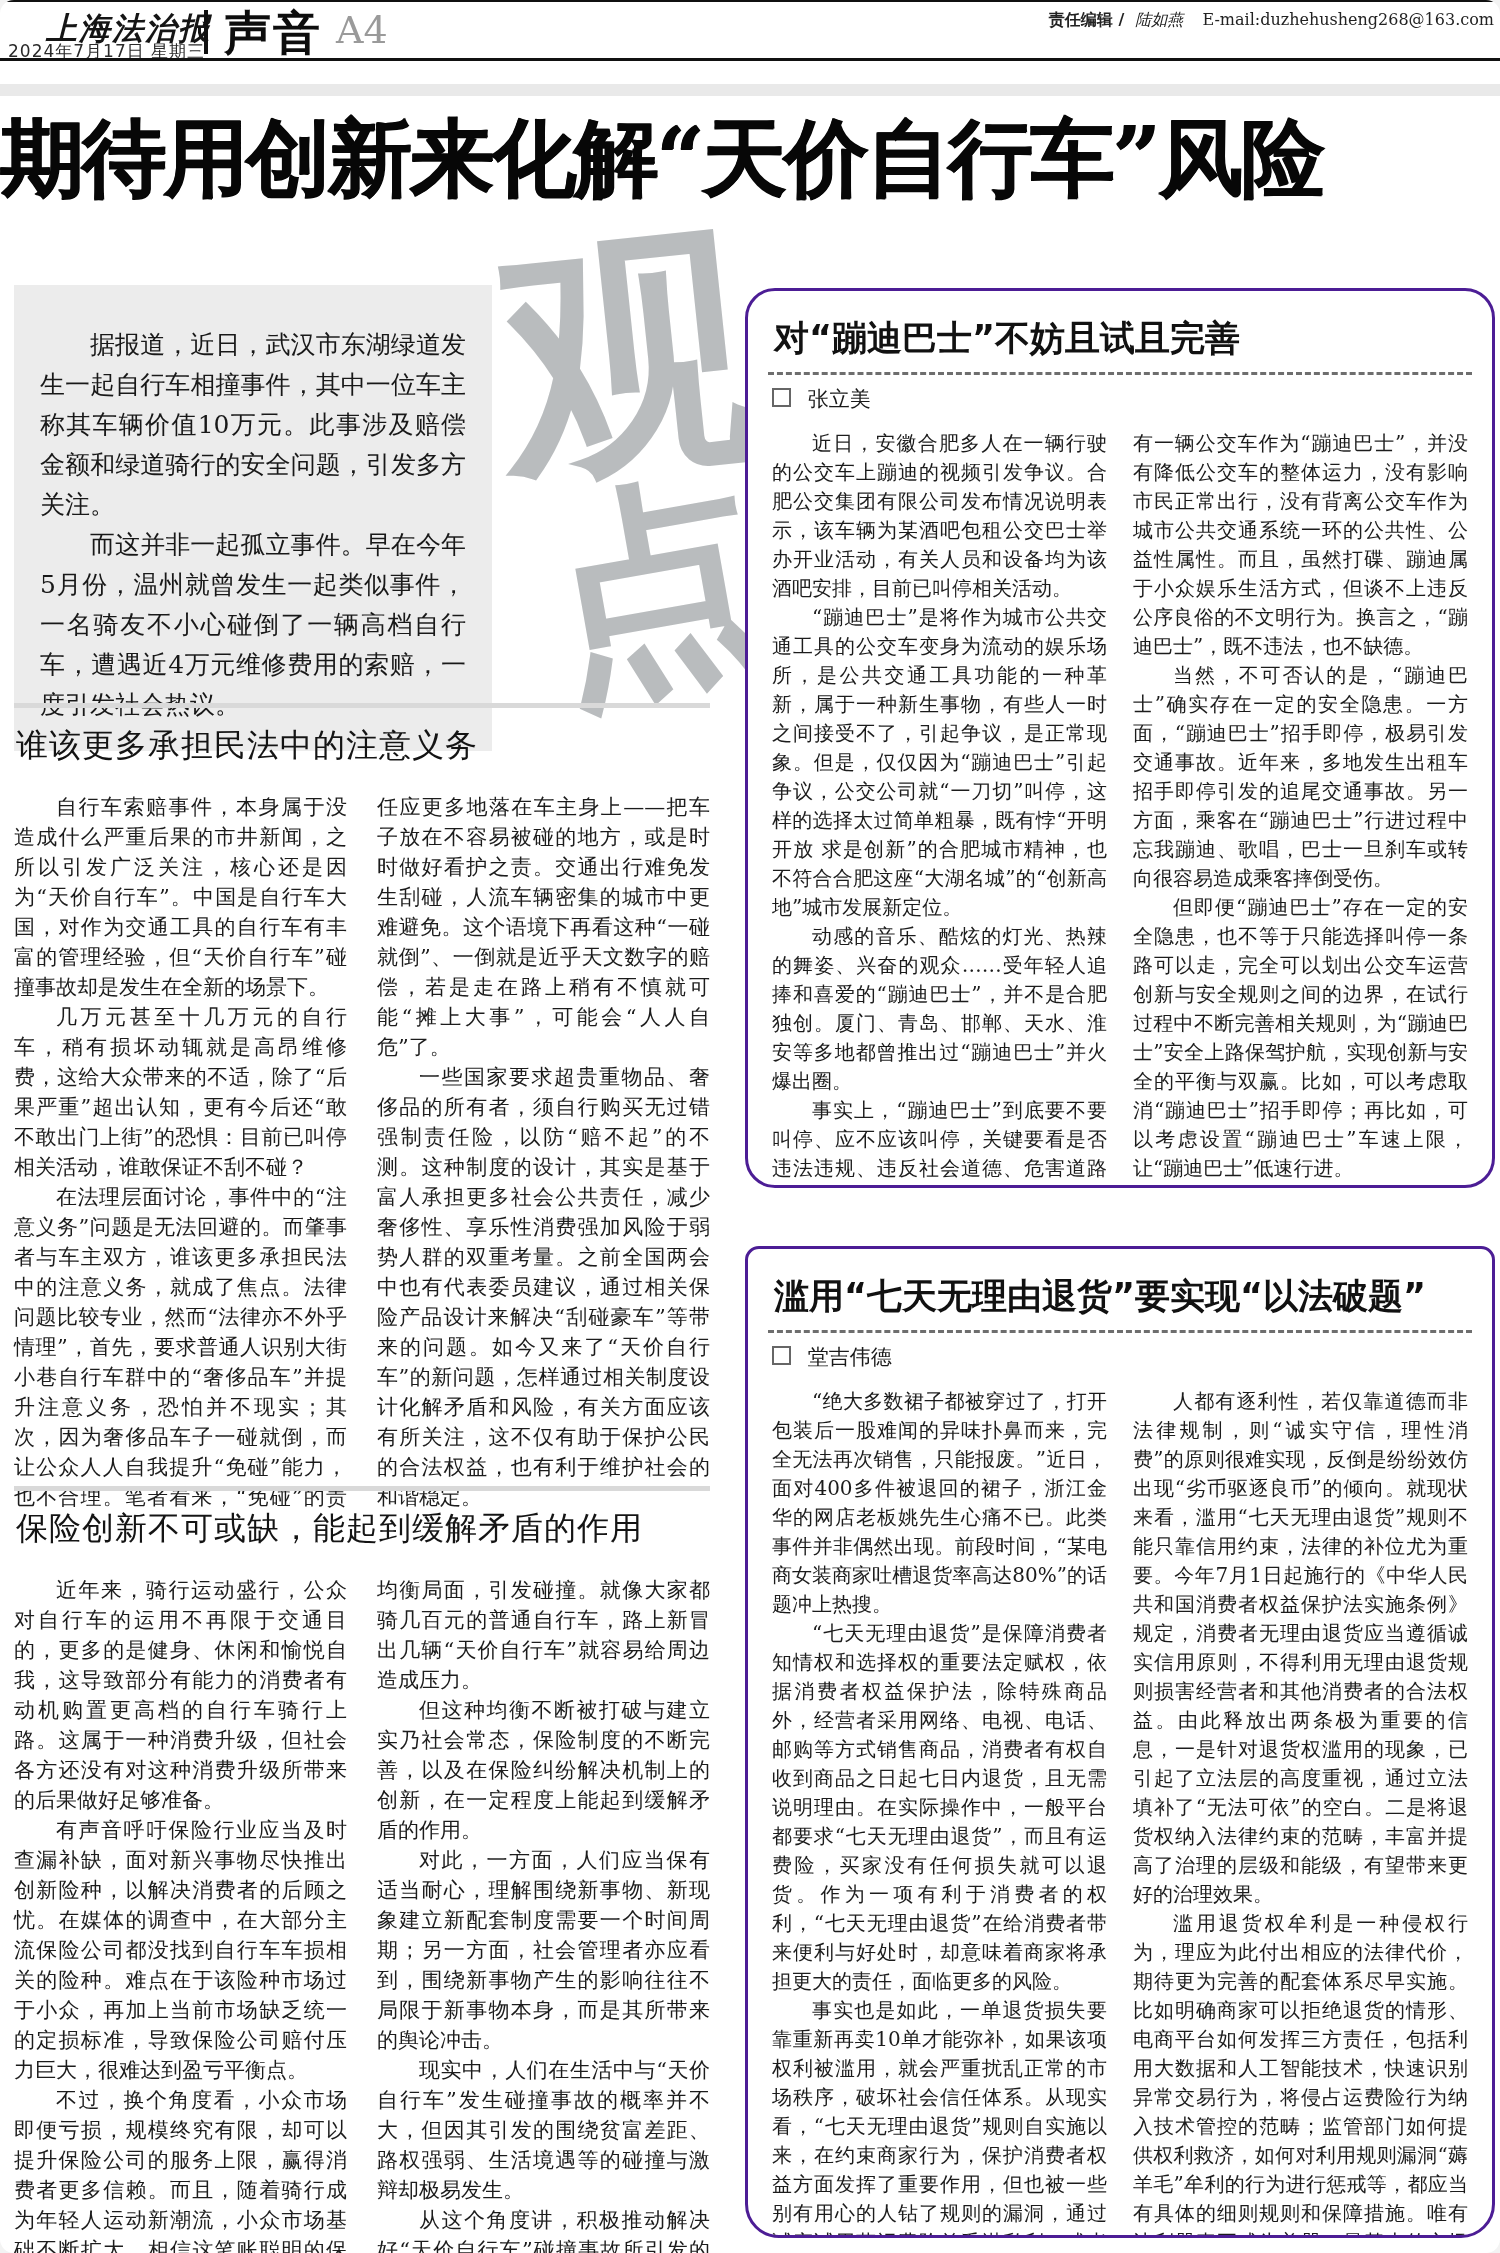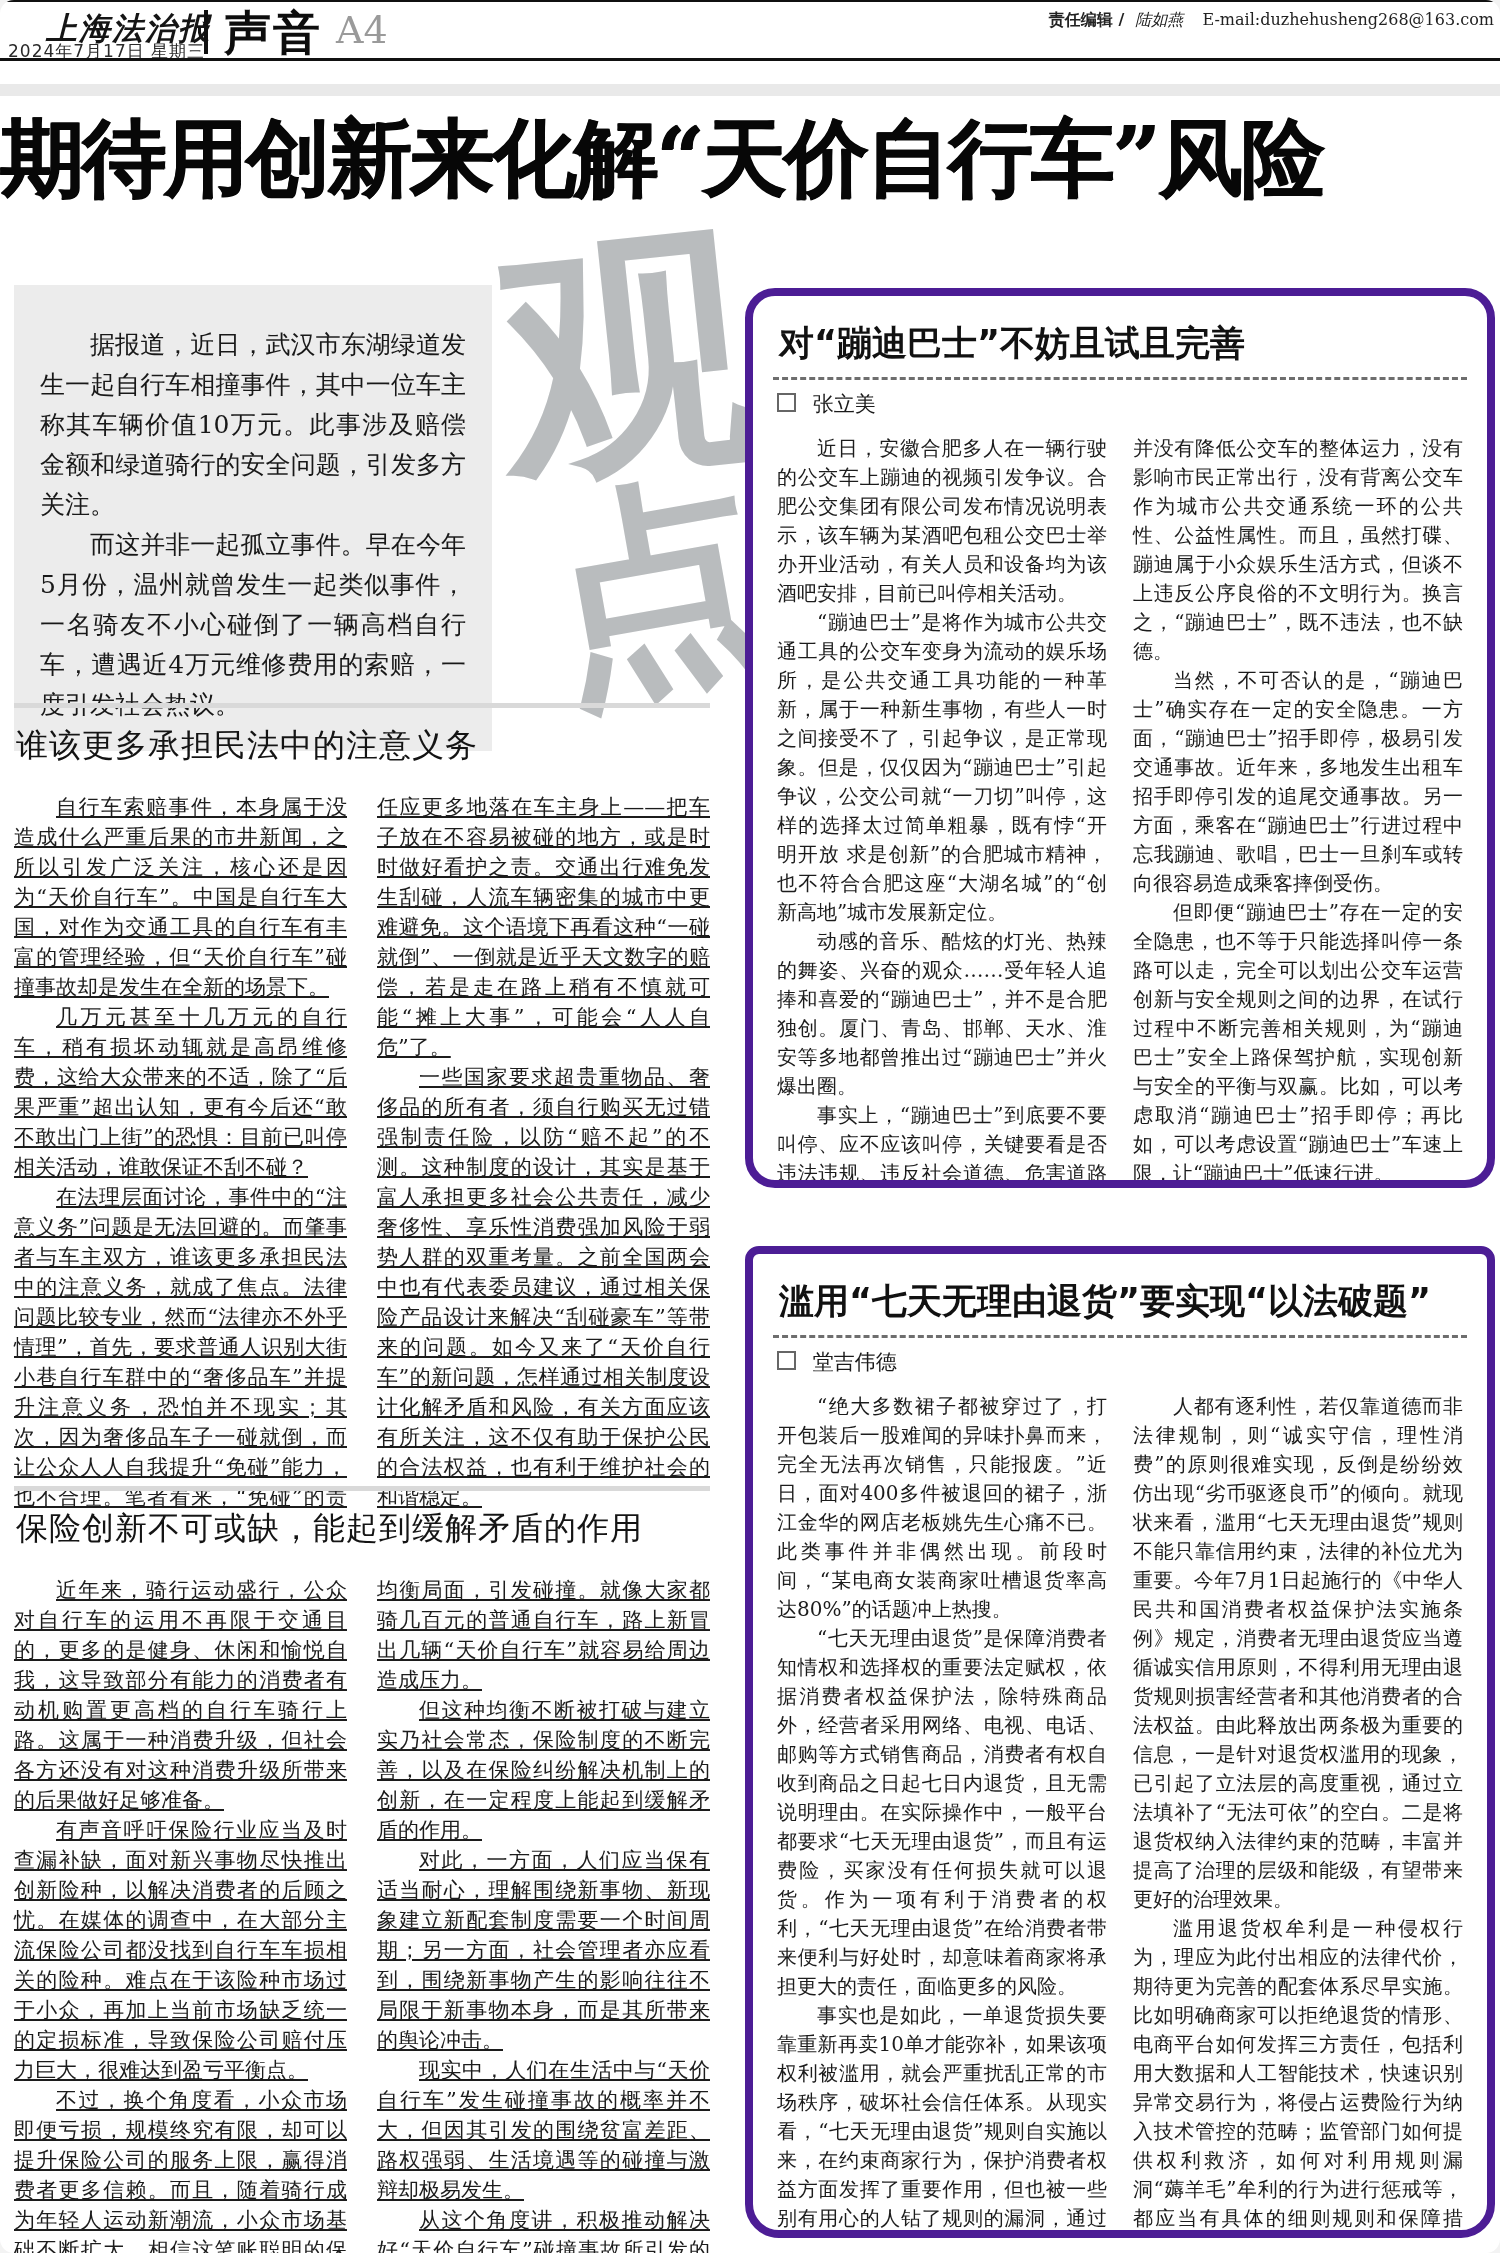--- a/index.html
+++ b/index.html
@@ -35,25 +35,25 @@
              text-align:justify;color:#181818;}
   .intro-box p{margin:0;text-indent:2em;}
   
   .article-left{position:absolute;left:14px;width:696px;}
   #article-duty{top:703px;}
   #article-insurance{top:1486px;}
   .left-rule{height:5px;background:#d9d9d9;margin:0 0 16px 0;}
   .left-title{margin:0 0 24px 2px;font-family:"DejaVu Sans",sans-serif;font-weight:500;
               font-size:32px;letter-spacing:1px;color:#141414;}
   .body-2col{column-count:2;column-gap:30px;font-size:21px;line-height:30px;text-align:justify;}
-  .body-2col p{margin:0;text-indent:2em;text-decoration:underline;}
+  .body-2col p{margin:0;text-indent:2em;}
   .closing{margin:0;text-indent:2em;}
   
   .round-box{position:absolute;left:745px;width:750px;box-sizing:border-box;background:#fff;
-             border:8px solid #4c1d95;border-radius:30px;padding:16px 24px 18px;overflow:hidden;}
+             border:3px solid #4c1d95;border-radius:30px;padding:16px 24px 18px;overflow:hidden;}
   #box-bus{top:288px;height:900px;}
   #box-returns{top:1246px;height:992px;border-radius:14px 14px 34px 34px;}
   .box-title{margin:8px 0 10px 2px;font-family:"DejaVu Sans",sans-serif;font-weight:600;
              font-size:35px;letter-spacing:0px;color:#111;white-space:nowrap;}
   .dashed-rule{border:none;border-top:3px dashed #6e6e6e;margin:4px -4px 10px;}
   .author{margin:0 8px 16px 0;text-align:left;font-size:21px;font-family:"DejaVu Sans",sans-serif;color:#1a1a1a;}
   .author .marker{display:inline-block;width:15px;height:15px;border:2px solid #666;
                   margin-right:10px;vertical-align:-1px;}
   .box-body{column-count:2;column-gap:26px;font-size:20px;line-height:29px;text-align:justify;}
   .box-body p{margin:0;text-indent:2em;}

